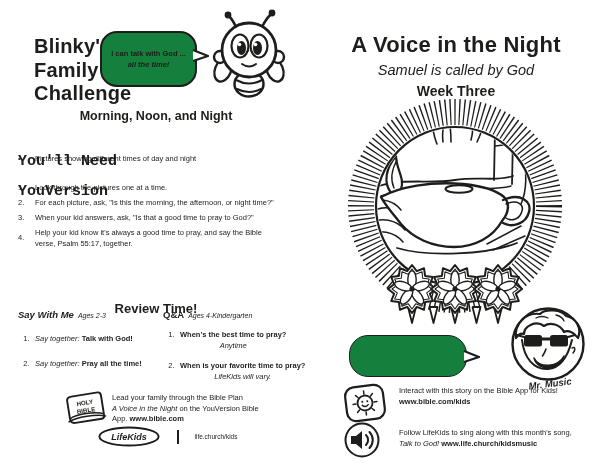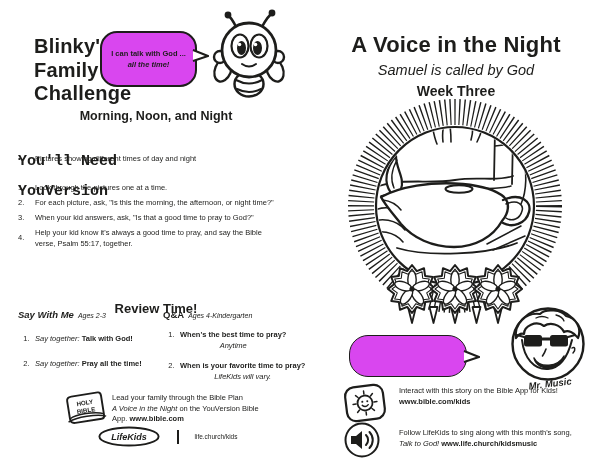--- a/index.html
+++ b/index.html
@@ -5,21 +5,21 @@
   html,body{margin:0;padding:0;background:#fff;}
   .page{position:relative;width:600px;height:464px;background:#fff;overflow:hidden;
         font-family:"Liberation Sans",sans-serif;color:#1d1d1b;}
   .abs{position:absolute;}
   svg{display:block;}
   b{font-weight:bold;} i{font-style:italic;}
 
   
   .h-title{left:18px;top:22px;font-size:20px;font-weight:bold;line-height:1.16;
            white-space:pre-line;letter-spacing:.2px;margin-left:16px;}
-  .bubble{border:2px solid #1d1d1b;border-radius:17px;background:#d946ef;display:flex;
+  .bubble{border:2px solid #1d1d1b;border-radius:17px;background:#15803d;display:flex;
           flex-direction:column;align-items:center;justify-content:center;text-align:center;}
   .bubble1{left:100px;top:31px;width:93px;height:52px;font-size:7.5px;font-weight:bold;line-height:1.5;}
   .bubble1 .l2{font-style:italic;}
   .tail{position:absolute;right:-14px;top:15px;width:17px;height:15px;}
   .bee{left:202px;top:8px;}
   .sec-title{left:0;top:99px;width:312px;text-align:center;font-size:12.5px;font-weight:bold;}
   .body-txt{font-size:7.5px;line-height:1.4;}
   .intro{left:18px;top:120px;width:280px;}
   .h3{font-size:15px;font-weight:bold;font-family:Liberation Mono, monospace;}
   .yn-h{left:18px;top:138px;}

